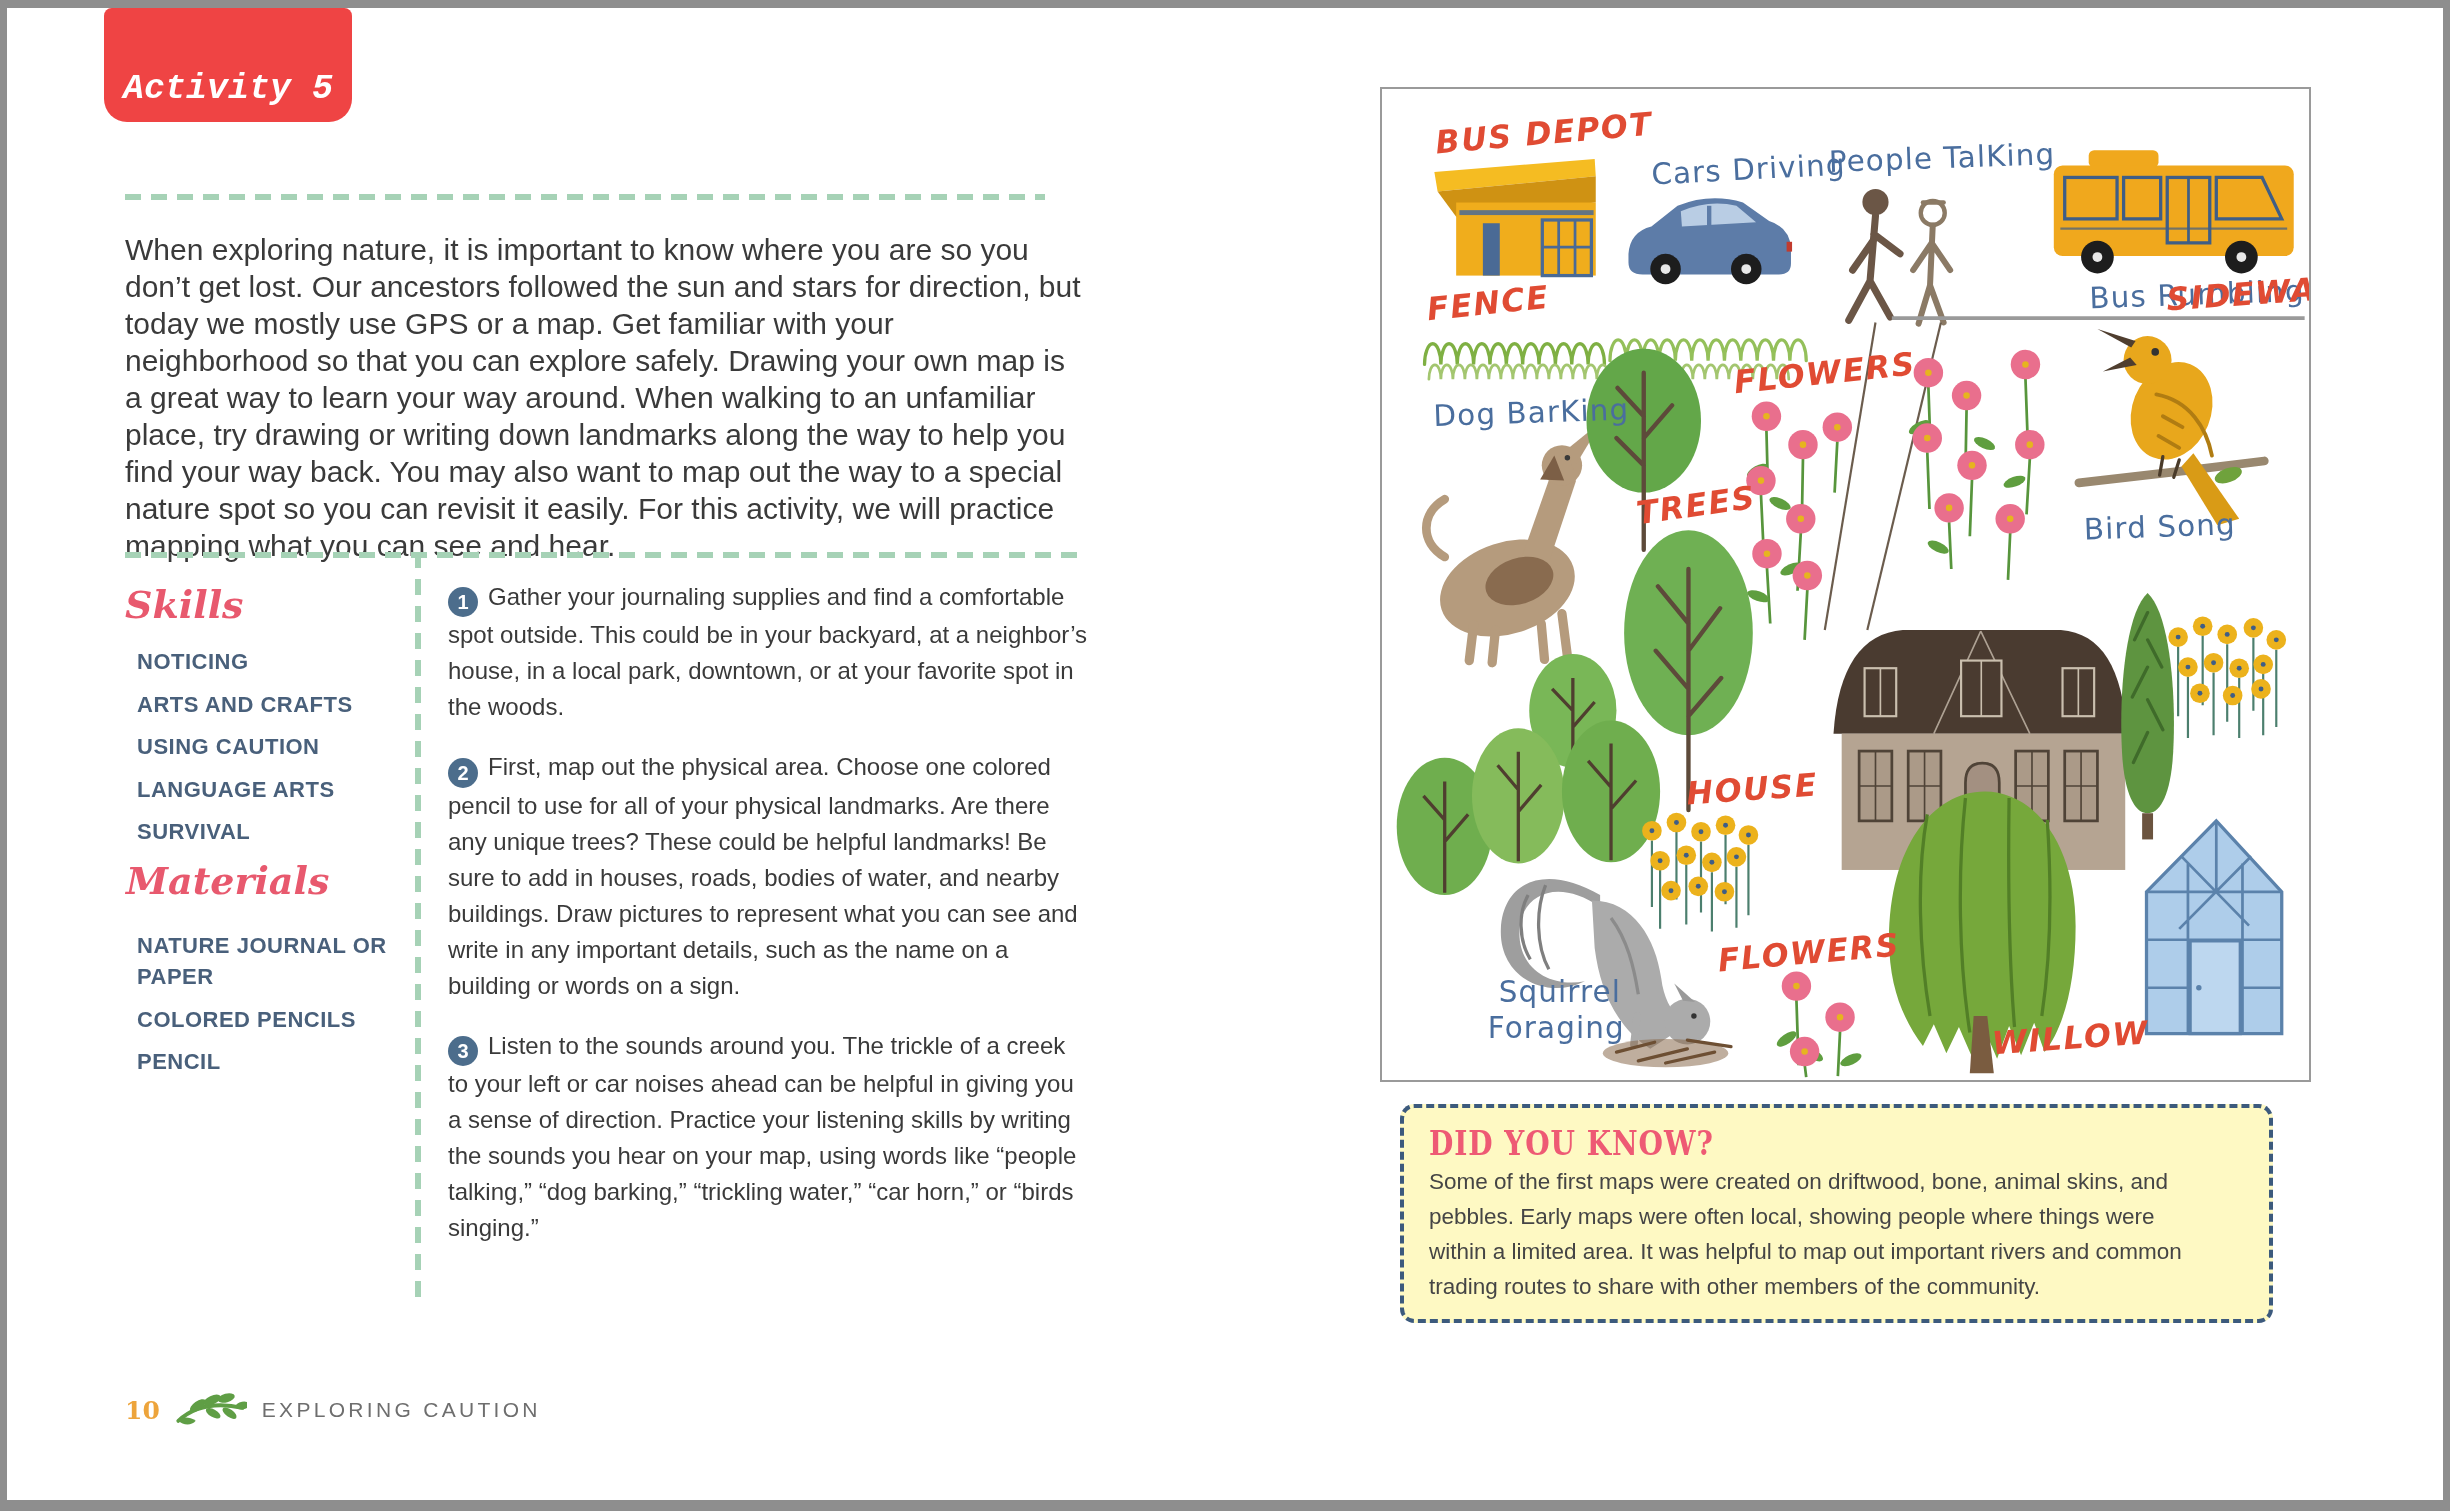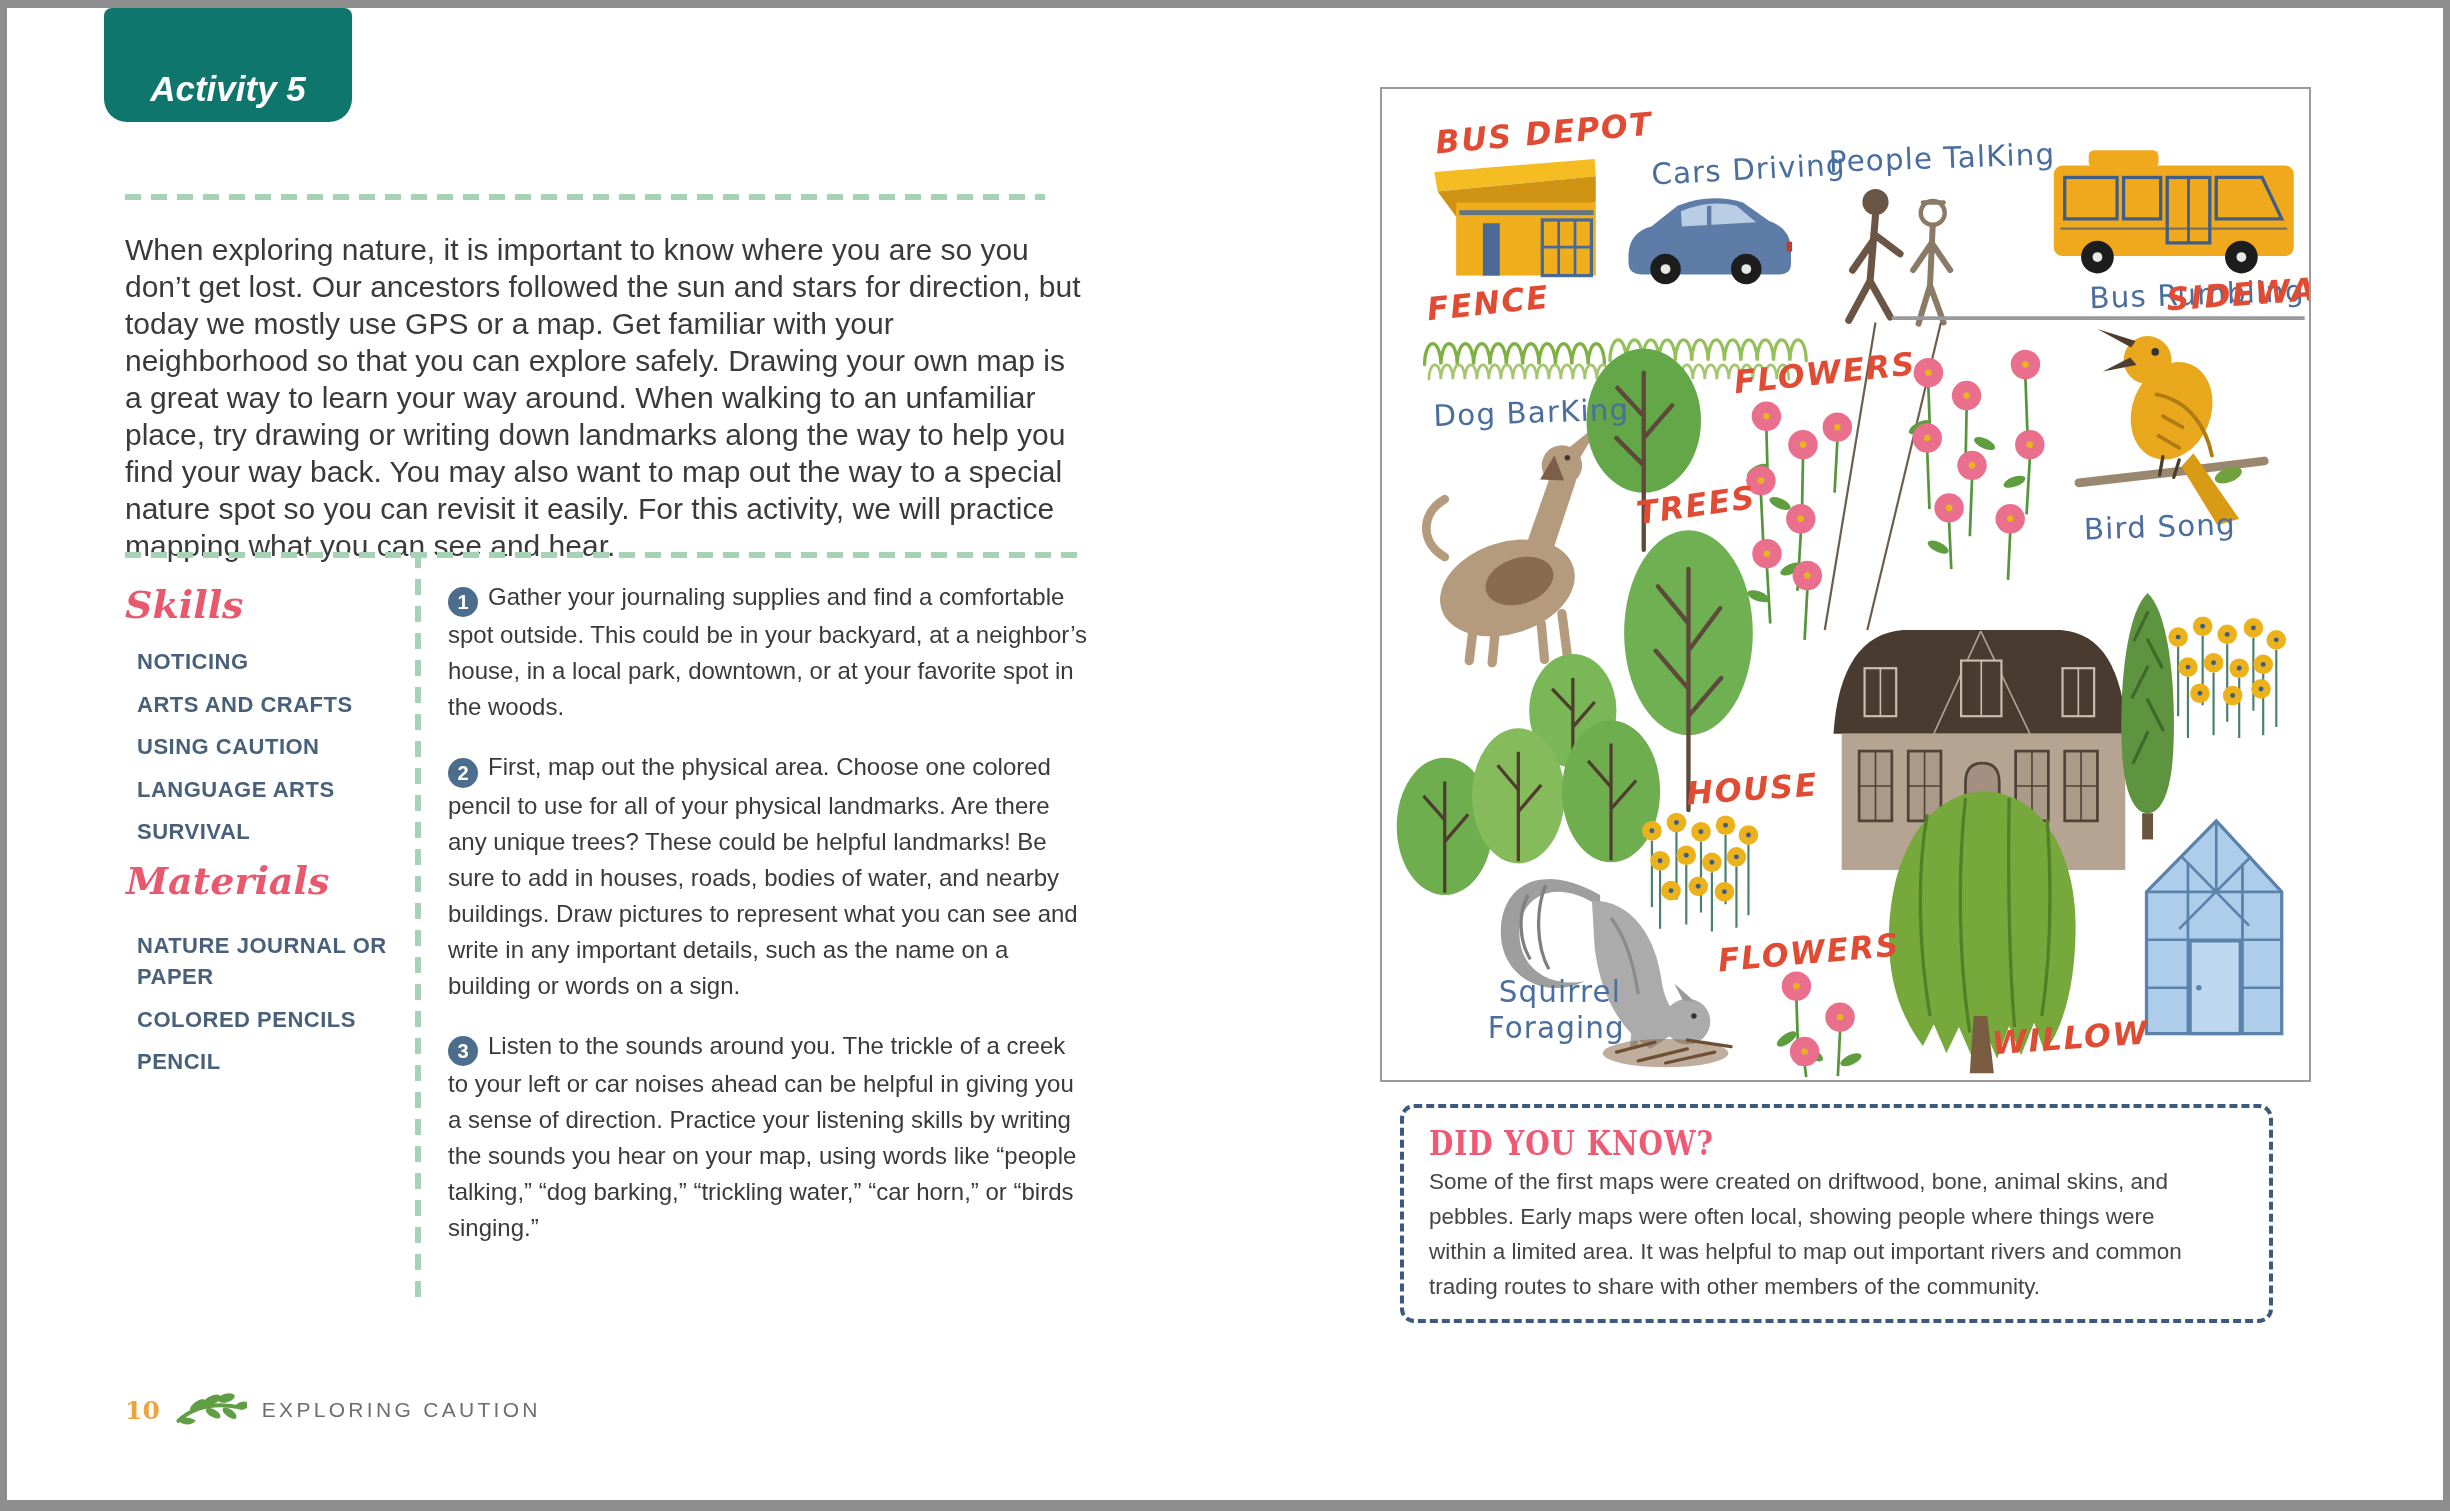--- a/index.html
+++ b/index.html
@@ -1,22 +1,22 @@
 <!DOCTYPE html>
 <html style="font-size:8.8px"><head>
 <meta charset="utf-8">
 <style>
   html,body{margin:0;padding:0;}
   .page{position:relative;width:2450px;height:1511px;background:#8e8e8e;font-family:"Liberation Sans",sans-serif;overflow:hidden;}
   .spread{position:absolute;left:7.1px;top:7.7px;width:2436px;height:1492px;background:#ffffff;}
   .abs{position:absolute;}
 
   
-  .activity-tag{left:104px;top:7.7px;width:248px;height:114px;background:#0f766e;
-    border-radius:7.7px 7.7px 23px 23px;color:#ffffff;font-family:Liberation Sans, sans-serif;
+  .activity-tag{left:104px;top:7.7px;width:248px;height:114px;background:#ef4444;
+    border-radius:7.7px 7.7px 23px 23px;color:#ffffff;font-family:Liberation Mono, monospace;
     font-style:italic;font-weight:bold;font-size:35px;display:flex;align-items:flex-end;
     justify-content:center;padding-bottom:13px;box-sizing:border-box;}
   .page-title{left:124px;top:131px;font-family:"DejaVu Serif",serif;font-weight:bold;
     font-size:47px;letter-spacing:8.8px;color:#3e9a4e;white-space:nowrap;}
   .dash-h{background:repeating-linear-gradient(90deg,#a6d2b6 0 16.4px,transparent 16.4px 26px);height:5.5px;}
   .dash-v{background:repeating-linear-gradient(180deg,#a6d2b6 0 16.4px,transparent 16.4px 27px);width:5.5px;}
   .title-dash{left:125px;top:194px;width:920px;}
   .intro{left:125px;top:218px;width:960px;font-size:30px;line-height:37px;color:#3a3a3a;margin-top:13px;}
   .sep-h{left:125px;top:552px;width:958px;}
   .sep-v{left:415px;top:552px;height:749px;}
@@ -43,21 +43,21 @@
   .book-title{font-size:21px;letter-spacing:3.3px;color:#6e6e6e;}
 
   
   .map-box{left:1380px;top:87px;width:931px;height:995px;border:2.7px solid #9a9a9a;
     box-sizing:border-box;background:#ffffff;}
   .map-box svg{display:block;width:100%;height:100%;}
   .lbl-red{font-family:"DejaVu Sans",sans-serif;font-style:italic;font-weight:bold;
     fill:#e04b33;font-size:58px;letter-spacing:3px;}
   .lbl-blue{font-family:"DejaVu Sans",sans-serif;fill:#4a6e9e;font-size:54px;letter-spacing:2px;}
 
-  .dyk-box{left:1400px;top:1104px;width:873px;height:219px;background:#ffffff;
+  .dyk-box{left:1400px;top:1104px;width:873px;height:219px;background:#fef9c3;
     border:4.4px dashed #3c5a7d;border-radius:14.2px;box-sizing:border-box;padding:16.4px 25px;}
   .dyk-heading{font-family:"DejaVu Serif",serif;font-weight:bold;font-size:33px;color:#ee5a74;
     transform:scaleX(.85);transform-origin:left;letter-spacing:1.1px;}
   .dyk-body{margin-top:1px;font-size:22.5px;line-height:35px;color:#454545;width:783px;}
 </style>
 </head>
 <body>
 
 <div class="page">
   <div class="spread"></div>

